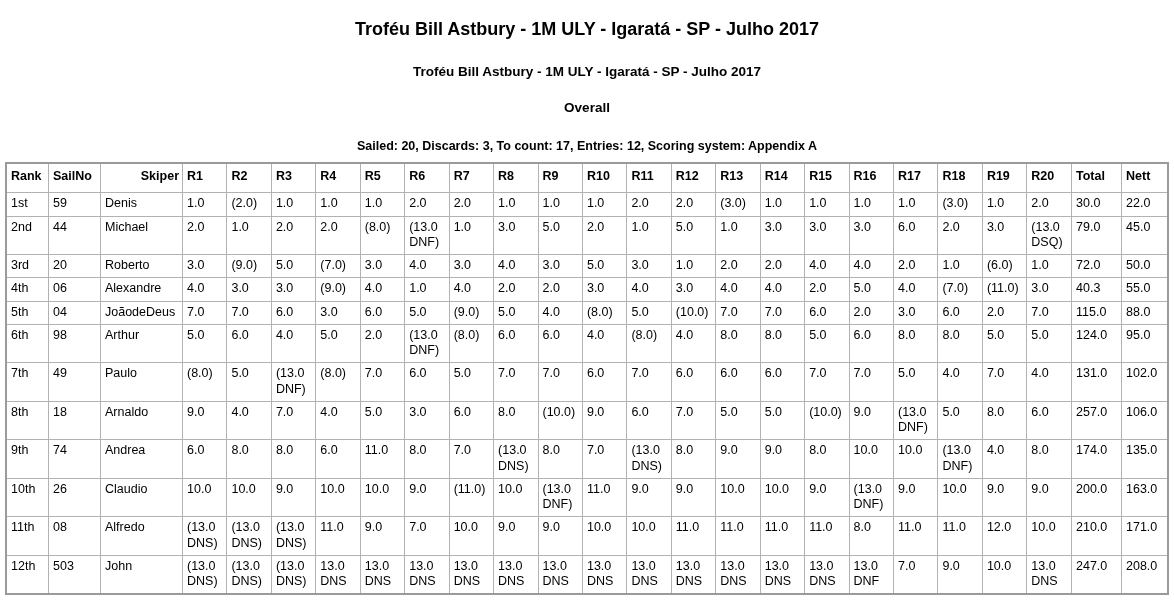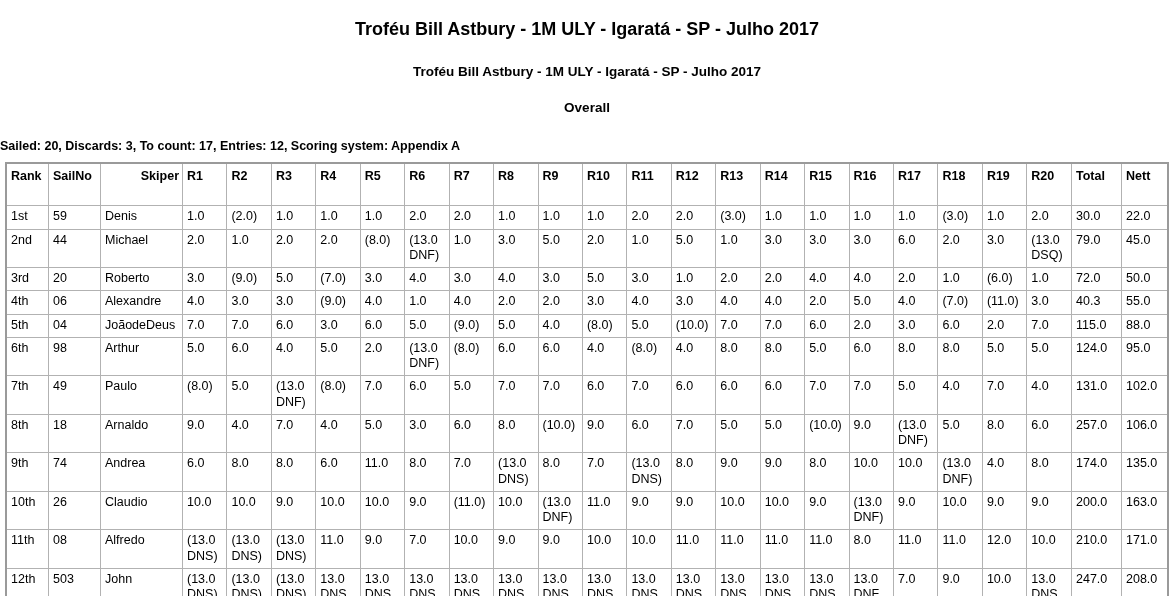--- a/index.html
+++ b/index.html
@@ -33,20 +33,21 @@
     margin: 0;
     padding-top: 21px;
     text-align: center;
     font-size: 13.5px;
     font-weight: bold;
   }
   .summary {
     margin: 0;
     padding-top: 24px;
     padding-bottom: 9px;
+    text-align: center;
     font-size: 12.5px;
     font-weight: bold;
   }
   table.results {
     margin: 0 auto;
     width: 1164px;
     table-layout: fixed;
     border-collapse: collapse;
     border: 2px solid #9a9a9a;
     font-size: 12.5px;
@@ -56,21 +57,21 @@
     text-align: left;
     vertical-align: top;
     padding: 3px 3px 4px 4px;
     line-height: 1.22;
     overflow: hidden;
     word-wrap: normal;
   }
   table.results th {
     font-weight: bold;
     padding-top: 5px;
-    padding-bottom: 21px;
+    padding-bottom: 8px;
   }
   
   table.results th:nth-child(1) { width: 34px; }
   table.results th:nth-child(2) { width: 44px; }
   table.results th:nth-child(3) { width: 74px; text-align: right; }
   table.results th:nth-child(24){ width: 42px; }
   table.results th:nth-child(25){ width: 38px; }
   .footer {
     text-align: center;
     margin-top: 13px;

